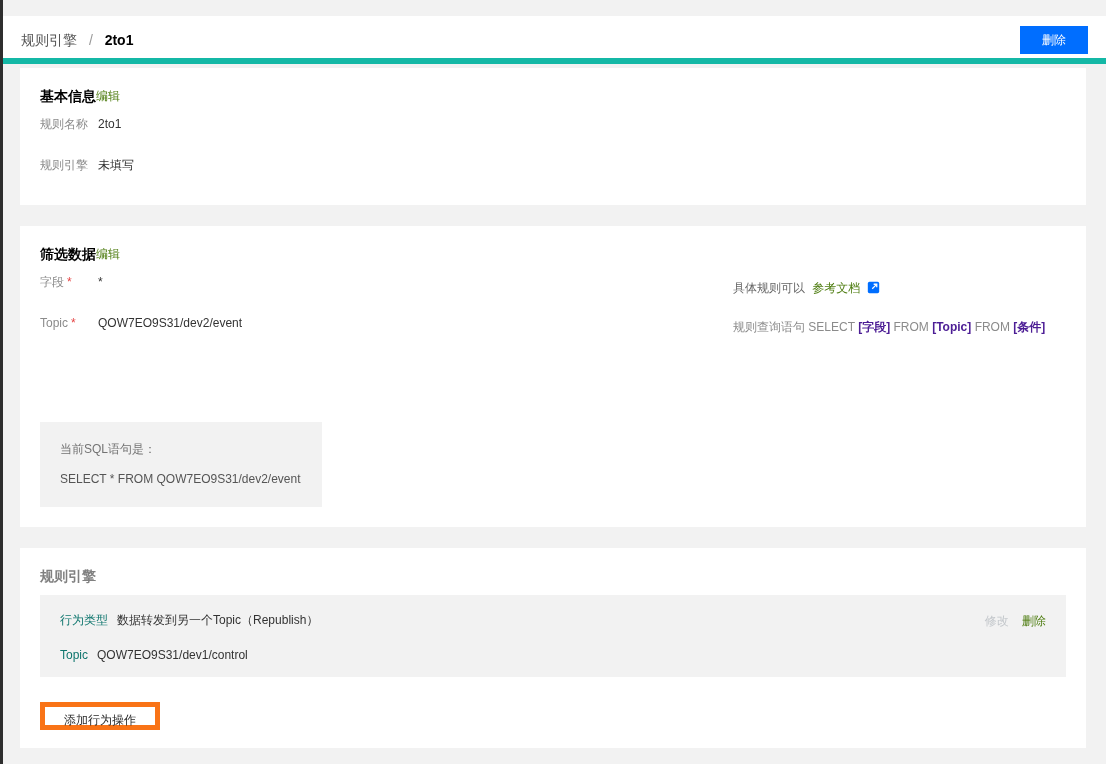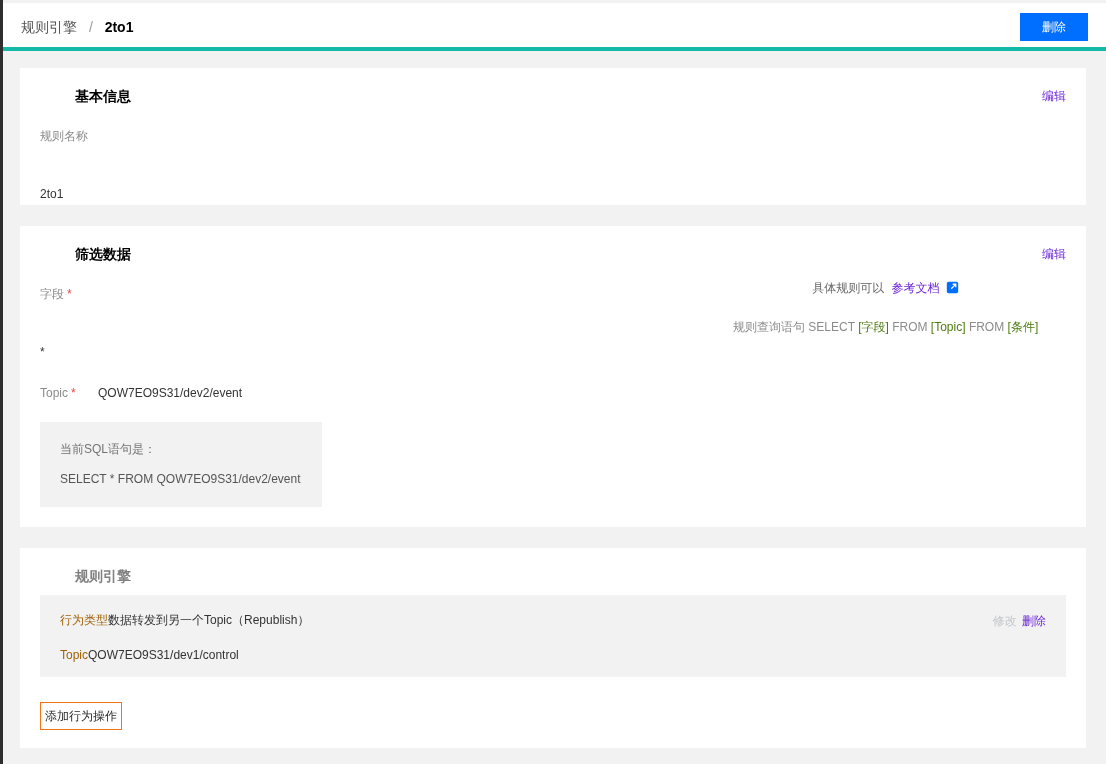--- a/index.html
+++ b/index.html
@@ -11,79 +11,79 @@
     font-size:12px;
     color:#333;
     overflow:hidden;
   }
   .left-strip {
     position:absolute; left:0; top:0; width:3px; height:764px;
     background:#2e2e2e; z-index:50;
   }
   
   .header {
-    position:absolute; left:0; top:3px; width:1106px; height:48px;
-    background:#fff; border-bottom:4px solid #14b8a6;
+    position:absolute; left:0; top:16px; width:1106px; height:48px;
+    background:#fff; border-bottom:6px solid #14b8a6;
   }
   .breadcrumb {
     position:absolute; left:21px; top:15px; font-size:14px; line-height:18px;
   }
   .bc-parent { color:#555; }
   .bc-sep { color:#999; margin:0 8px; }
   .bc-current { color:#000; font-weight:bold; }
   .btn-delete {
     position:absolute; right:18px; top:10px; width:68px; height:28px;
     background:#006eff; color:#fff; border:none; font-size:12px;
     font-family:inherit; cursor:pointer; line-height:28px; text-align:center;
   }
   
   .card {
     position:absolute; left:20px; width:1066px; background:#fff; padding:20px;
   }
   .card-1 { top:68px; height:137px; }
   .card-2 { top:226px; height:301px; }
   .card-3 { top:548px; height:200px; }
-  .card-head { display:flex; justify-content:space-between; align-items:flex-start;margin-left:35px; }
+  .card-head { display:flex; justify-content:flex-start; align-items:flex-start; }
   .card-title { font-size:14px; font-weight:bold; color:#000; line-height:16px; }
   .card-title.muted { color:#808080; }
-  .link { color:#6d28d9; font-size:12px; text-decoration:none; cursor:pointer; }
+  .link { color:#4d7c0f; font-size:12px; text-decoration:none; cursor:pointer; }
   .link.disabled { color:#c3c7cb; cursor:default; }
   .field-row { display:flex; margin-top:27px; line-height:14px; }
-  .field-row.first { margin-top:24px;flex-direction:column; }
+  .field-row.first { margin-top:12px; }
   .field-label { color:#8b8b8b; width:58px; flex:0 0 58px; }
   .req { color:#e54545; margin-left:3px; }
   .field-value { color:#333; }
   
   .rule-hint-col { position:absolute; left:713px; top:55px; line-height:14px; }
-  .doc-line { color:#666;text-align:center; }
+  .doc-line { color:#666; }
   .doc-line .link { margin-left:4px; }
   .ext-icon { display:inline-block; vertical-align:-2px; margin-left:3px; }
   .query-line { margin-top:23px; color:#8b8b8b; white-space:nowrap; }
-  .query-line b { color:#4d7c0f; font-weight:normal; }
+  .query-line b { color:#4c1d95; font-weight:bold; }
   
   .sql-box {
     position:absolute; left:20px; top:196px; width:282px; height:85px;
     background:#f2f2f2; padding:20px;
   }
   .sql-label { color:#737373; line-height:14px; }
   .sql-text { color:#555; margin-top:16px; line-height:14px; }
   
   .action-box {
     position:absolute; left:20px; top:47px; width:1026px; height:82px;
     background:#f2f2f2; padding:18px 20px;
   }
   .action-row { display:flex; line-height:14px; }
   .action-row + .action-row { margin-top:21px; }
-  .action-label { color:#a16207; margin-right:0; }
+  .action-label { color:#0f766e; margin-right:9px; }
   .action-value { color:#333; }
   .action-links { position:absolute; right:20px; top:18px; }
-  .action-links .link { margin-left:2px; }
+  .action-links .link { margin-left:10px; }
   .btn-add {
-    position:absolute; left:20px; top:154px; height:28px; padding:0 4px;
-    background:#fff; border:1px solid #f97316; color:#2a2a2a; font-size:12px;
+    position:absolute; left:20px; top:154px; height:28px; padding:0 19px;
+    background:#fff; border:5px solid #f97316; color:#2a2a2a; font-size:12px;
     font-family:inherit; cursor:pointer; line-height:26px;
   }
 </style>
 </head>
 <body>
 
 <div class="left-strip"></div>
 
 <div class="header">
   <div class="breadcrumb">

